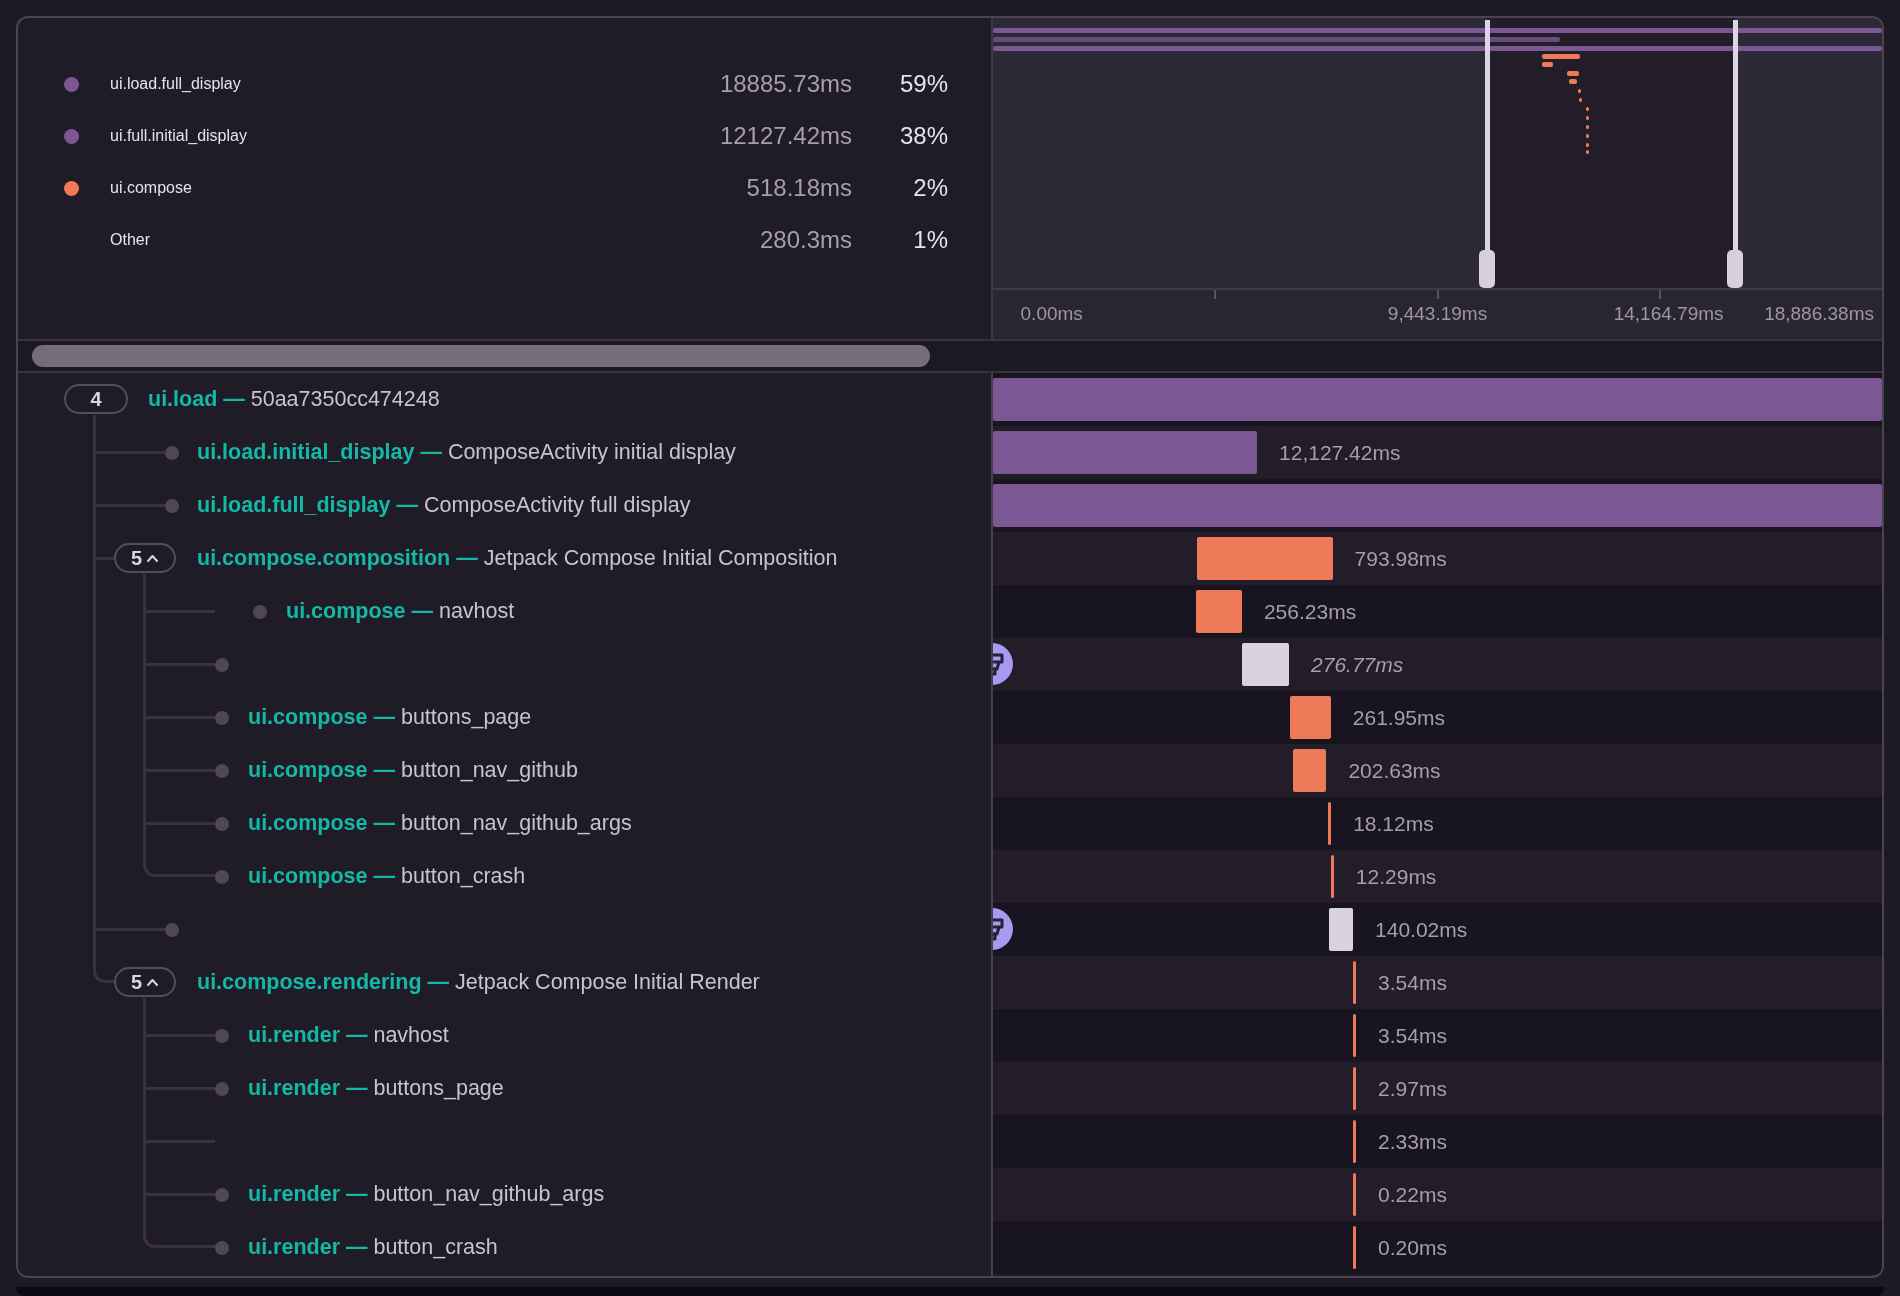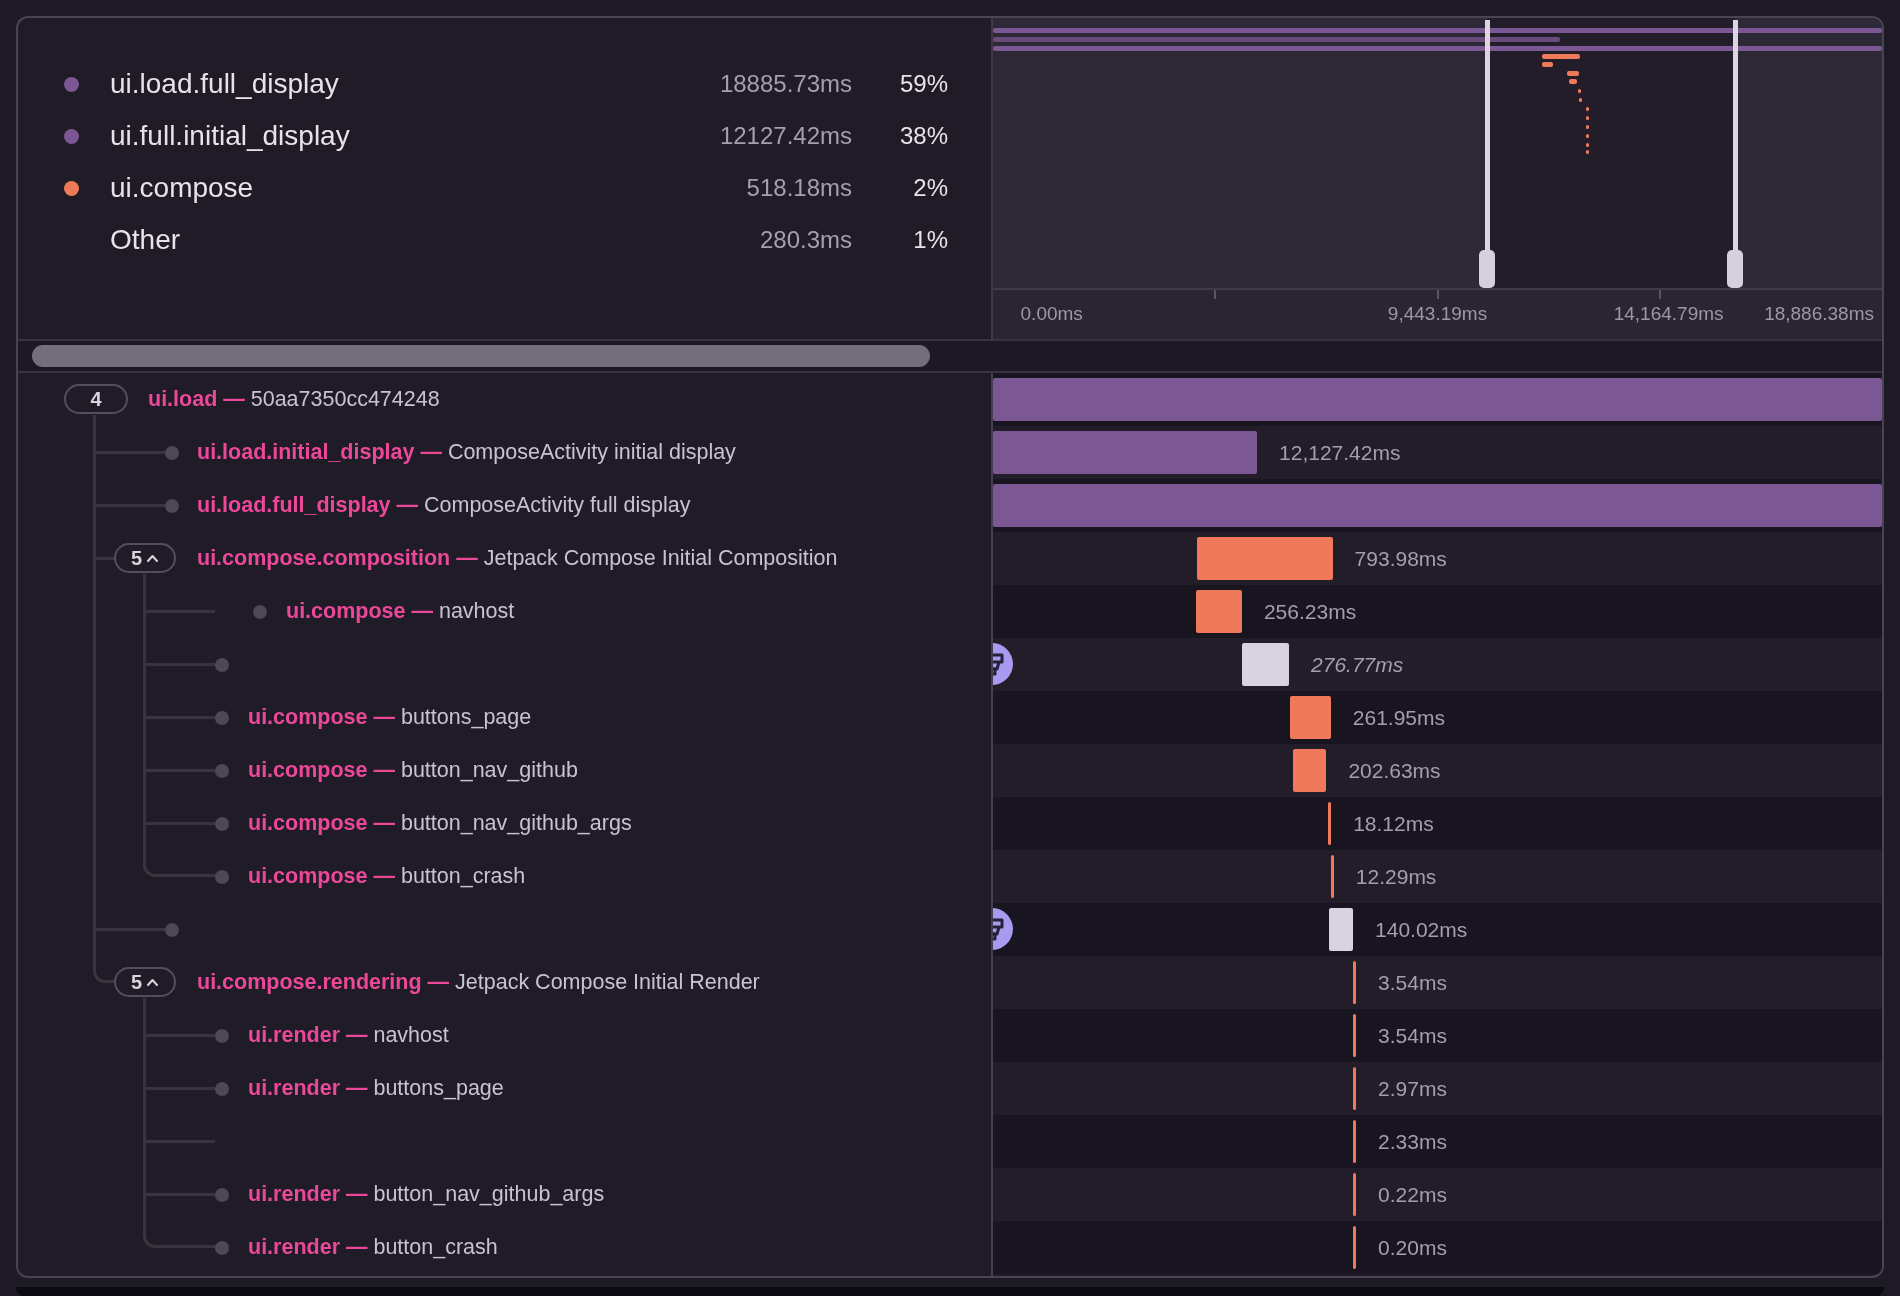--- a/index.html
+++ b/index.html
@@ -3,21 +3,21 @@
 <meta charset="utf-8">
 <style>
   html,body{margin:0;padding:0;background:#1e1a25;font-family:"Liberation Sans",sans-serif;}
   #stage{position:relative;width:1900px;height:1296px;background:#1e1a25;overflow:hidden;}
   #panel{position:absolute;left:16px;top:16px;width:1868px;height:1262px;box-sizing:border-box;
          border:2px solid #4a4452;border-radius:12px;background:#201c27;overflow:hidden;}
   .top-section{position:absolute;left:0;top:0;width:100%;height:321px;display:flex;}
   .legend{position:relative;width:973px;height:100%;padding-top:40px;box-sizing:border-box;}
   .legend-row{position:relative;height:52px;display:flex;align-items:center;}
   .legend-dot{width:15px;height:15px;border-radius:50%;margin-left:46px;flex:none;}
-  .legend-label{margin-left:31px;font-size:28px;color:#e7e3ea;}
+  .legend-label{margin-left:31px;font-size:16px;color:#e7e3ea;}
   .legend-value{position:absolute;right:139px;font-size:24px;color:#a59eb0;}
   .legend-pct{position:absolute;right:43px;width:100px;text-align:right;font-size:24px;color:#e7e3ea;font-weight:500;}
   .minimap-wrap{position:relative;flex:1;height:100%;border-left:2px solid #3f3947;background:#2e2937;}
   .mm-area{position:absolute;left:0;top:0;right:0;height:270px;}
   .mm-window{position:absolute;top:0;bottom:0;background:#221d29;}
   .mm-bar{position:absolute;border-radius:2px;}
   .mm-handle-line{position:absolute;top:2px;width:5px;height:232px;background:#dbd6e1;}
   .mm-handle-foot{position:absolute;top:232px;width:16px;height:38px;border-radius:5px;background:#d5d0db;}
   .mm-axis{position:absolute;left:0;right:0;top:270px;height:51px;background:#2a2532;border-top:2px solid #403a48;box-sizing:border-box;}
   .mm-tick{position:absolute;top:0;width:2px;height:9px;background:#5a5365;}
@@ -26,21 +26,21 @@
                background:#1c1824;border-top:2px solid #39333f;border-bottom:2px solid #39333f;}
   .scroll-thumb{position:absolute;left:14px;top:4px;width:898px;height:22px;border-radius:11px;background:#746e7c;}
   .main-section{position:absolute;left:0;top:355px;width:100%;bottom:0;display:flex;}
   .tree{position:relative;width:973px;height:100%;background:#201c27;overflow:hidden;}
   .chart{position:relative;flex:1;height:100%;border-left:2px solid #453f4f;overflow:hidden;}
   .t-row{position:absolute;left:0;width:100%;height:53px;line-height:53px;white-space:nowrap;}
   .c-row{position:absolute;left:0;width:100%;height:53px;}
   .c-row.odd{background:#221d29;} .c-row.even{background:#181420;}
   .span-bar{position:absolute;top:5px;height:43px;border-radius:2px;min-width:3px;}
   .bar-label{position:absolute;top:0;height:53px;line-height:53px;font-size:21px;color:#a59db0;white-space:nowrap;}
-  .op{font-weight:bold;color:#ec4899;font-size:21.5px;}
+  .op{font-weight:bold;color:#14b8a6;font-size:21.5px;}
   .desc{color:#c8c3d0;font-size:21.5px;}
   .badge{position:absolute;box-sizing:border-box;height:30px;border:2.5px solid #544d5e;border-radius:16px;
          display:flex;align-items:center;justify-content:center;gap:4px;
          font-size:20px;font-weight:bold;color:#d9d5e0;background:#201c27;line-height:normal;}
   .tree-dot{position:absolute;width:14px;height:14px;border-radius:50%;background:#4e4757;}
   .tline{position:absolute;background:#39333f;}
   .telbow{position:absolute;border-left:3px solid #39333f;border-bottom:3px solid #39333f;
           border-bottom-left-radius:12px;box-sizing:border-box;}
   .group-icon{position:absolute;width:42px;height:42px;border-radius:50%;background:#a89af0;
               display:flex;align-items:center;justify-content:center;z-index:5;}

